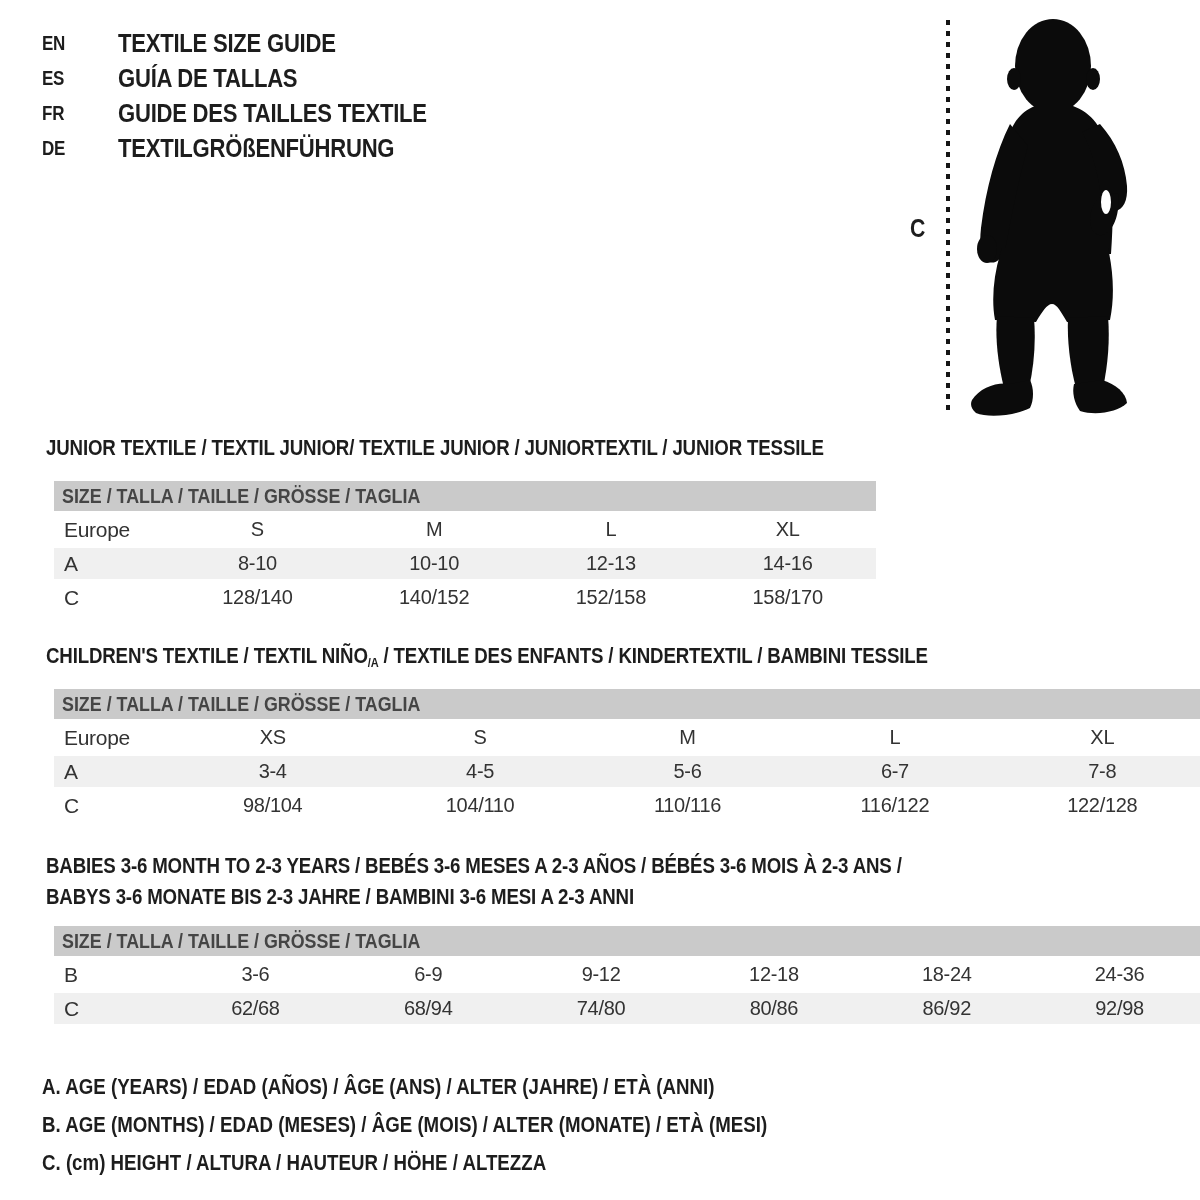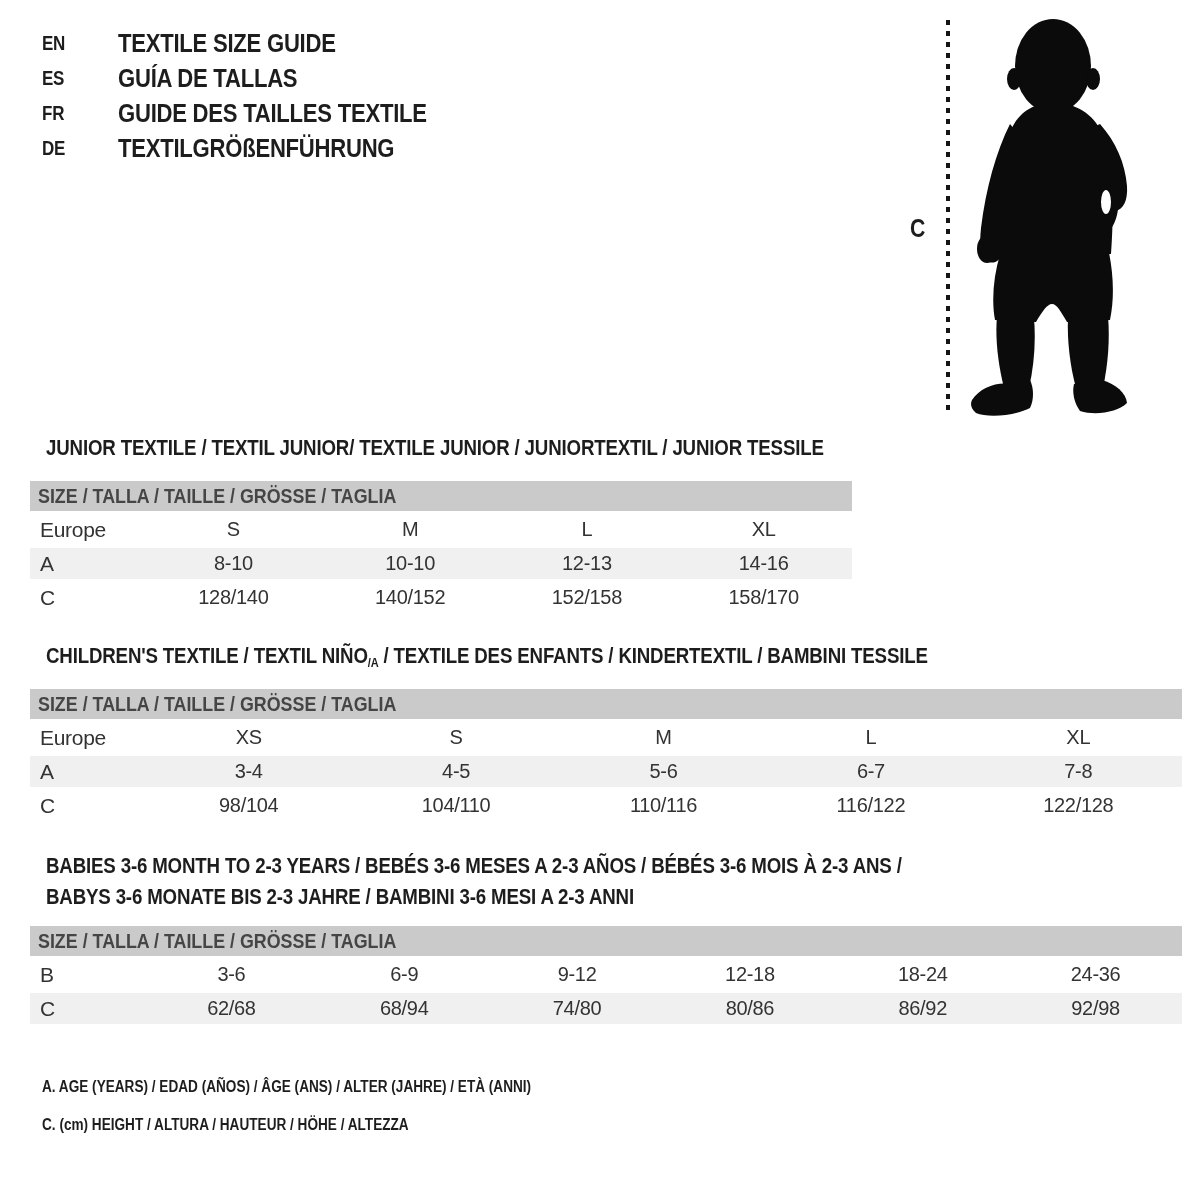--- a/index.html
+++ b/index.html
@@ -19,36 +19,36 @@
   .dash-line{position:absolute;left:944px;top:18px;}
   .fig-label{position:absolute;left:910px;top:214px;font-size:25px;font-weight:bold;}
   .toddler{position:absolute;left:960px;top:16px;}
   
   .sec-title{position:absolute;margin:4px;font-size:22px;font-weight:bold;color:var(--ink,#1d1d1d);white-space:nowrap;letter-spacing:-0.2px;}
   #junior-title{left:42px;top:431px;}
   #children-title{left:42px;top:639px;}
   #babies-title{left:42px;top:846px;line-height:31px;}
   .t-sub{font-size:13px;vertical-align:-4px;}
   
-  .tbl{position:absolute;}
+  .tbl{position:absolute;margin-left:24px;}
   #junior-table{left:30px;top:481px;width:822px;}
   #children-table{left:30px;top:689px;width:1152px;}
   #babies-table{left:30px;top:926px;width:1152px;}
   .size-bar{height:30px;background:var(--size_bar_bg,#cacaca);display:flex;align-items:center;padding-left:8px;box-sizing:border-box;
     font-weight:bold;font-size:21px;color:var(--size_bar_text,#454545);}
   .trow{display:grid;align-items:center;height:31px;margin-top:3px;font-size:20px;color:var(--table_text,#333);letter-spacing:-0.3px;}
   .cols4{grid-template-columns:115px repeat(4,1fr);}
   .cols5{grid-template-columns:115px repeat(5,1fr);}
   .cols6{grid-template-columns:115px repeat(6,1fr);}
   .shaded{background:var(--shaded_row_bg,#f0f0f0);}
   .tlabel{padding-left:10px;font-size:21px;}
   .tcell{text-align:center;}
   
   .legend{position:absolute;left:42px;top:1068px;}
-  .legend-line{line-height:38px;font-size:16px;font-weight:bold;}
+  .legend-line{line-height:38px;font-size:22px;font-weight:bold;}
 </style>
 </head>
 <body>
 
 <header class="lang-header">
   <div class="lang-row">
     <span class="lang-code"><span class="condensed">EN</span></span>
     <span class="lang-title condensed">TEXTILE SIZE GUIDE</span>
   </div>
   <div class="lang-row">
@@ -172,14 +172,15 @@
     <span class="tcell">68/94</span>
     <span class="tcell">74/80</span>
     <span class="tcell">80/86</span>
     <span class="tcell">86/92</span>
     <span class="tcell">92/98</span>
   </div>
 </div>
 
 <footer class="legend">
   <div class="legend-line"><span class="condensed">A. AGE (YEARS) / EDAD (AÑOS) / ÂGE (ANS) / ALTER (JAHRE) / ETÀ (ANNI)</span></div>
+  <div class="legend-line"><span class="condensed">B. AGE (MONTHS) / EDAD (MESES) / ÂGE (MOIS) / ALTER (MONATE) / ETÀ (MESI)</span></div>
   <div class="legend-line"><span class="condensed">C. (cm) HEIGHT / ALTURA / HAUTEUR / HÖHE / ALTEZZA</span></div>
 </footer>
 
 </body></html>

